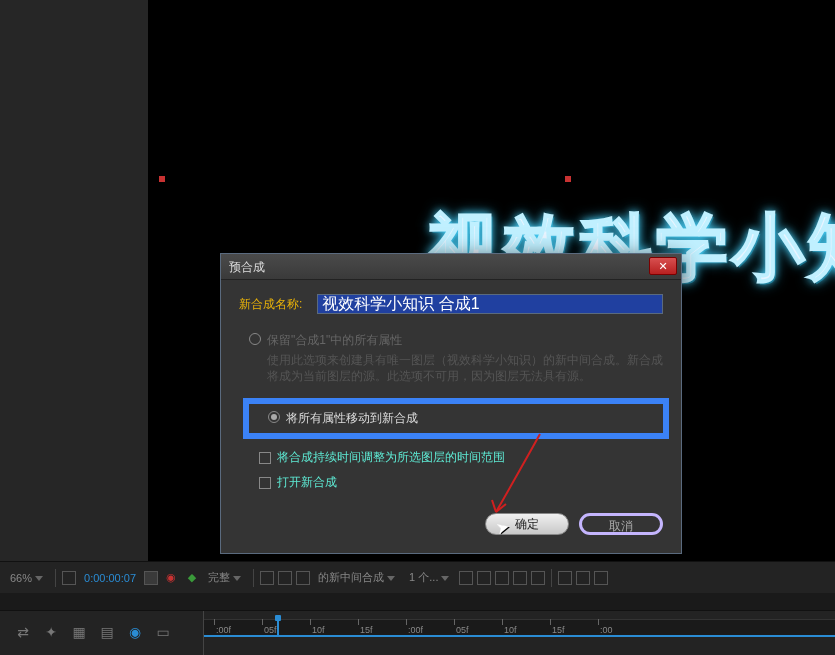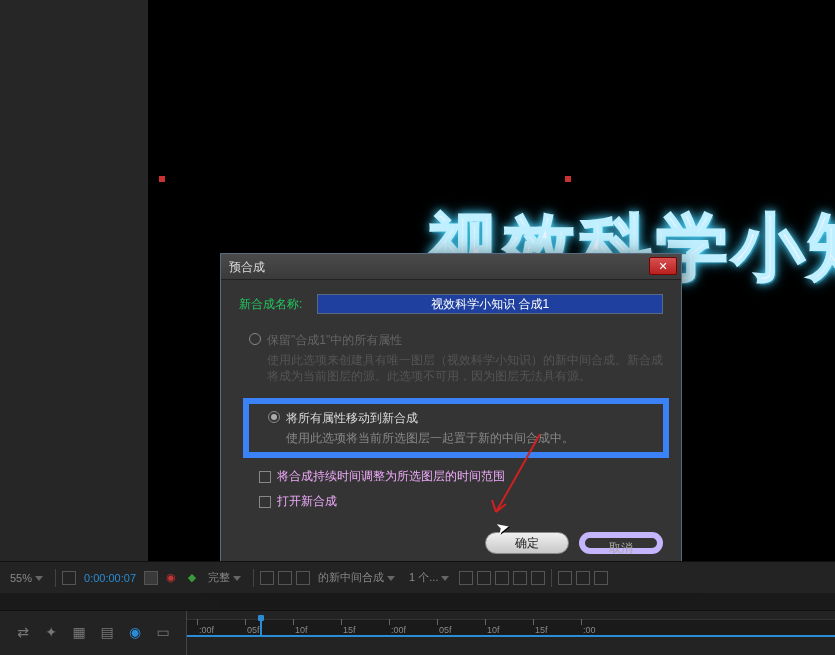--- a/index.html
+++ b/index.html
@@ -16,49 +16,49 @@
 .dialog { position: absolute; left: 220px; top: 253px; width: 462px; background: #343434;
   border: 1px solid #5a6a7e; box-shadow: 0 4px 20px rgba(0,0,0,0.6); }
 .dlg-title { background: linear-gradient(#4a4a4a,#3a3a3a); height: 26px; line-height: 26px;
   padding: 0 8px; font-size: 12px; color: #ddd; border-bottom: 1px solid #222; position: relative; }
 .dlg-close { position: absolute; right: 4px; top: 3px; width: 28px; height: 18px;
   background: linear-gradient(#d85050,#b82020); color: #fff; font-size: 11px; text-align: center;
   line-height: 16px; border: 1px solid #7a0000; border-radius: 2px; cursor: pointer; }
 
 .dlg-body { padding: 14px 18px 18px 18px; font-size: 12px; color: #bbb; }
 .row-name { display: flex; align-items: center; margin-bottom: 18px; }
-.row-name label { color: #22c55e; margin-right: 15px; }
+.row-name label { color: #eab308; margin-right: 15px; }
 .name-input { flex: 1; height: 20px; background: #2040a0; border: 1px solid #5a6a7e;
-  color: #fff; font-size: 12px; padding: 0 4px; text-align: center; }
+  color: #fff; font-size: 16px; padding: 0 4px; }
 .name-input::selection { background: #3a6ae0; }
 
 .radio-group { margin-left: 10px; }
 .radio-item { margin-bottom: 14px; }
 .radio-line { display: flex; align-items: flex-start; }
 .radio-circle { width: 12px; height: 12px; border: 1px solid #888; border-radius: 50%;
   margin-right: 6px; margin-top: 1px; flex-shrink: 0; position: relative; }
 .radio-circle.selected::after { content:''; position:absolute; left:2px; top:2px; width:6px; height:6px;
   background:#aaa; border-radius:50%; }
 .radio-label { color: #ddd; }
 .radio-label.disabled { color: #666; }
 .radio-desc { margin-left: 18px; margin-top: 3px; font-size: 12px; line-height: 16px; }
 .radio-desc.disabled { color: #555; }
 .radio-desc.enabled { color: #888; }
 
 .red-box { border: 6px solid #3b82f6; padding: 6px 19px; margin: 0 -6px 10px -6px; }
 
 .check-item { display: flex; align-items: center; margin: 8px 0 0 10px; }
 .check-box { width: 12px; height: 12px; border: 1px solid #888; margin-right: 6px; }
-.check-label { color: #f0abfc; }
+.check-label { color: #5eead4; }
 
 .dlg-buttons { display: flex; justify-content: flex-end; gap: 10px; margin-top: 22px; }
 .btn { width: 84px; height: 22px; border-radius: 11px; font-size: 12px; text-align: center;
   line-height: 20px; cursor: pointer; }
 .btn-ok { background: linear-gradient(#f0f0f0,#c8c8c8); color: #222; border: 1px solid #888; }
-.btn-cancel { background: transparent; color: #aaa; border: 6px solid #c4b5fd; font-family: Liberation Serif, serif; }
+.btn-cancel { background: transparent; color: #aaa; border: 3px solid #c4b5fd; font-family: Liberation Serif, serif; }
 .cursor-ptr { position: absolute; left: 496px; top: 518px; font-size: 16px; color: #fff;
   text-shadow: 1px 1px 0 #000; transform: rotate(-15deg); }
 
 .watermark { position: absolute; left: 290px; top: 335px; font-size: 32px; font-weight: bold;
   color: rgba(200,200,200,0.25); pointer-events: none; font-family: Arial; letter-spacing: 1px; }
 .watermark .x { color: rgba(230,120,40,0.35); }
 .wm-sub { position: absolute; left: 370px; top: 372px; font-size: 13px; color: rgba(200,200,200,0.25);
   font-family: Arial; pointer-events:none; }
 
 .bottom-bar { position: absolute; left: 0; top: 561px; right: 0; height: 32px;
@@ -70,21 +70,21 @@
   border-right:4px solid transparent; border-top:5px solid #666; margin-top:3px; }
 .bb-icon { width: 14px; height: 14px; border: 1px solid #555; display:inline-block; }
 .bb-sep { width: 1px; height: 18px; background: #444; margin: 0 2px; }
 .timecode { color: #2a8cd4; }
 
 .timeline-bar { position: absolute; left: 0; top: 610px; right: 0; height: 45px;
   background: #232323; border-top: 1px solid #111; display: flex; }
 .tl-tools { display: flex; align-items: center; gap: 10px; padding: 0 14px; }
 .tl-tool { width: 18px; height: 18px; color: #777; font-size: 14px; text-align: center; cursor: pointer; }
 .tl-tool.blue { color: #2a8cd4; }
-.tl-ruler { flex: 1; position: relative; border-left: 1px solid #444; }
+.tl-ruler { flex: 1; position: relative; border-left: 1px solid #444; margin-left: 17px; }
 .ruler-bg { position: absolute; left:0; right:0; top: 8px; height: 18px; background: #1a1a1a;
   border-top: 1px solid #333; border-bottom: 1px solid #333; }
 .ruler-blue { position: absolute; left:0; right:0; top:24px; height:2px; background: #2a8cd4; }
 .tick { position: absolute; top: 8px; height: 18px; font-size: 9px; color: #888; }
 .tick::before { content:''; position:absolute; left:0; top:0; width:1px; height:6px; background:#666; }
 .tick span { position: absolute; top: 6px; left: 2px; }
 .playhead { position: absolute; top: 4px; width: 12px; height: 22px; }
 .playhead::before { content:''; position:absolute; left:3px; top:0; width:6px; height:6px; background:#2a8cd4; border-radius:1px; }
 .playhead::after { content:''; position:absolute; left:5px; top:6px; width:2px; height:16px; background:#2a8cd4; }
 
@@ -127,21 +127,20 @@
         </div>
         <div class="radio-desc disabled">使用此选项来创建具有唯一图层（视效科学小知识）的新中间合成。新合成将成为当前图层的源。此选项不可用，因为图层无法具有源。</div>
       </div>
 
       <div class="red-box">
         <div class="radio-item" style="margin-bottom:0">
           <div class="radio-line">
             <div class="radio-circle selected"></div>
             <span class="radio-label">将所有属性移动到新合成</span>
           </div>
-          <div class="radio-desc enabled">使用此选项将当前所选图层一起置于新的中间合成中。</div>
         </div>
       </div>
 
       <div class="check-item">
         <div class="check-box"></div>
         <span class="check-label">将合成持续时间调整为所选图层的时间范围</span>
       </div>
       <div class="check-item">
         <div class="check-box"></div>
         <span class="check-label">打开新合成</span>
@@ -157,21 +156,21 @@
 
 <svg class="arrow" style="left:480px; top:430px" width="70" height="100">
   <path d="M 60 4 Q 40 40 16 82" stroke="#d02020" stroke-width="2" fill="none"></path>
   <path d="M 16 82 L 12 70 M 16 82 L 26 74" stroke="#d02020" stroke-width="2" fill="none"></path>
 </svg>
 
 <div class="cursor-ptr">➤</div>
 
 <div class="bottom-bar">
   <div class="bb-item">
-    <span>55%</span>
+    <span>66%</span>
       <span class="bb-drop"></span>
   </div>
   <span class="bb-sep"></span>
   <span class="bb-icon"></span>
   <span class="bb-item timecode">0:00:00:07</span>
   <span class="bb-icon" style="background:#3a3a3a"></span>
   <span class="bb-item" style="color:#c83232">◉</span>
   <span class="bb-item" style="color:#3a9a3a">◆</span>
   <div class="bb-item">
     <span>完整</span>

